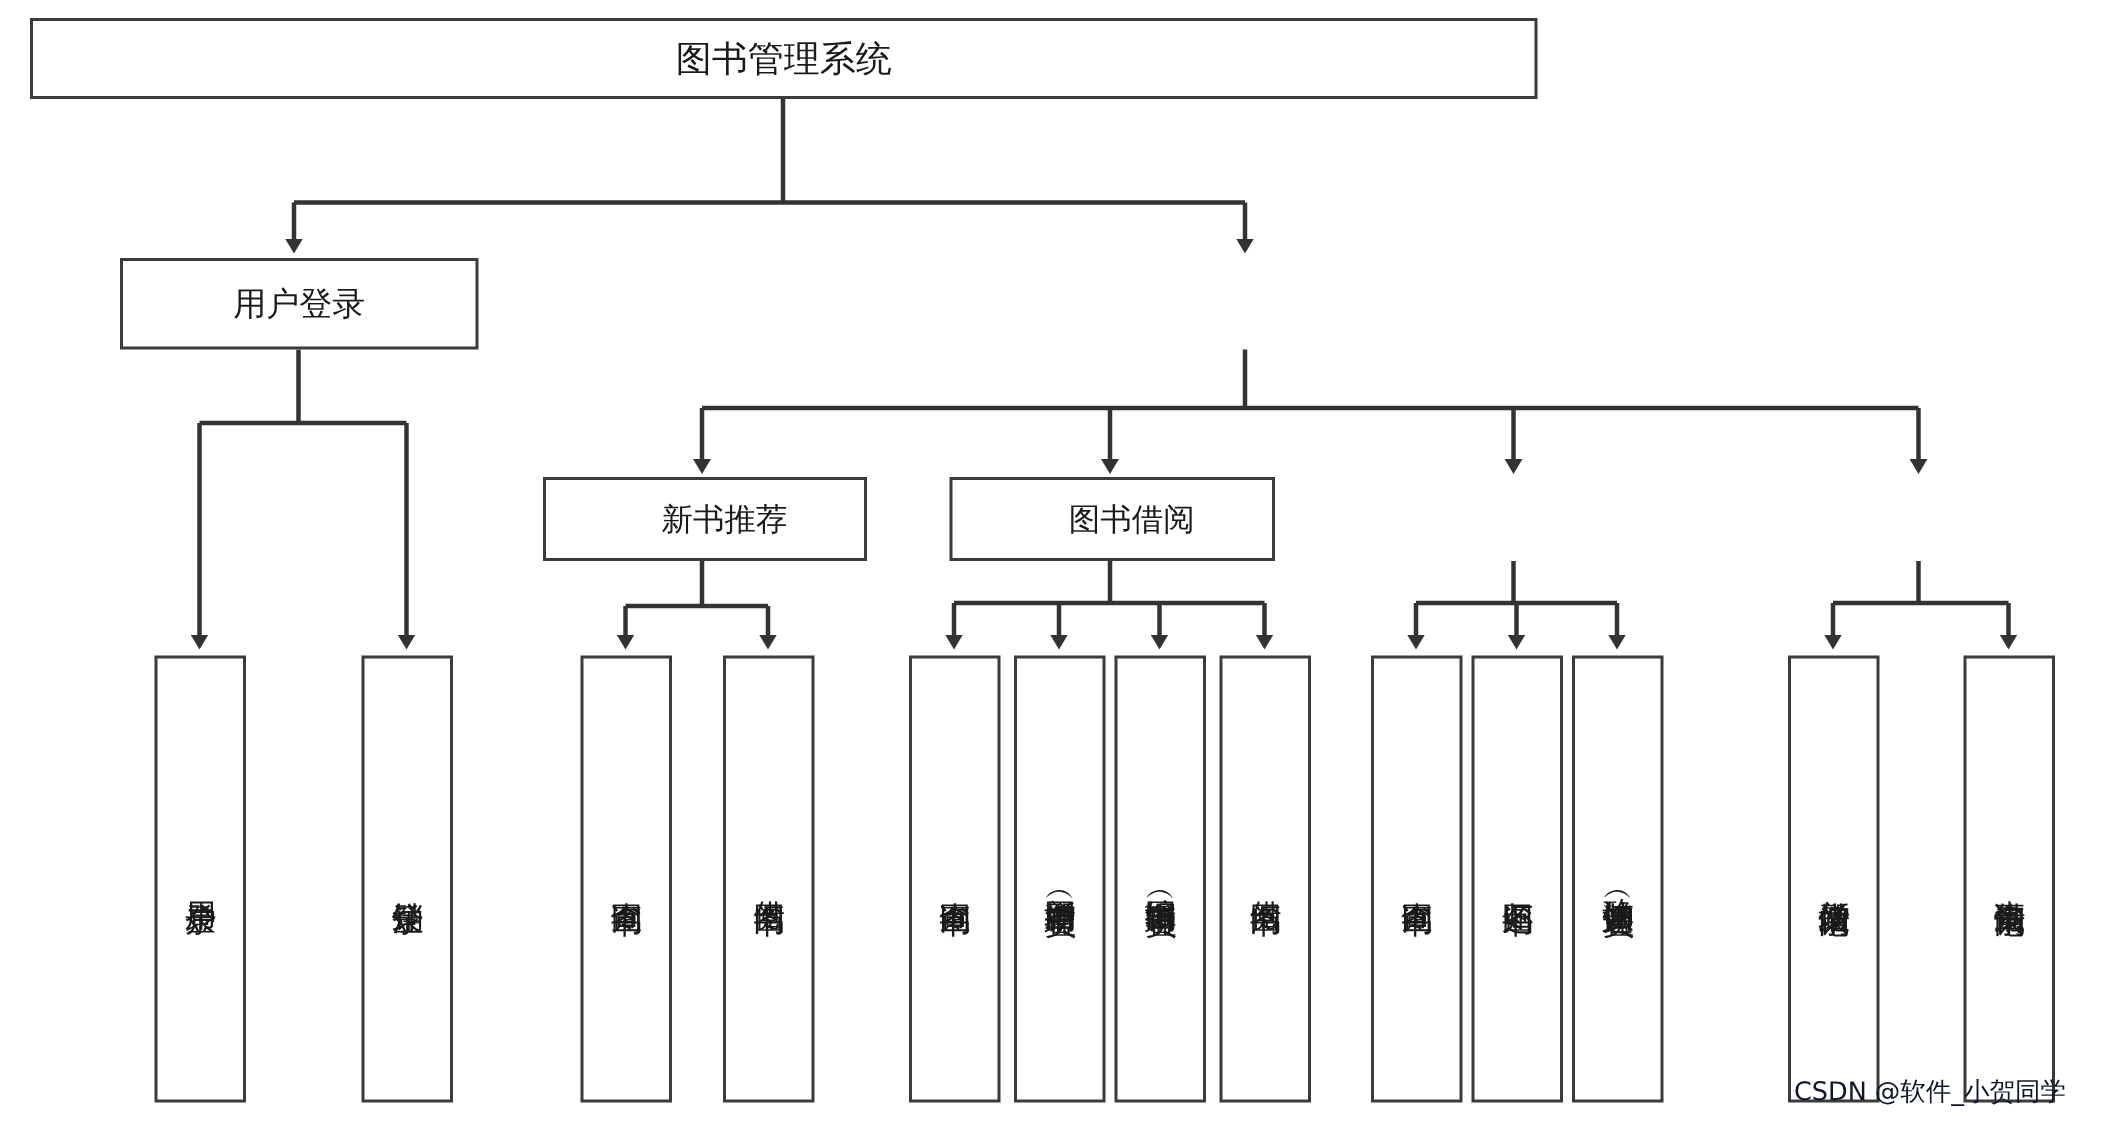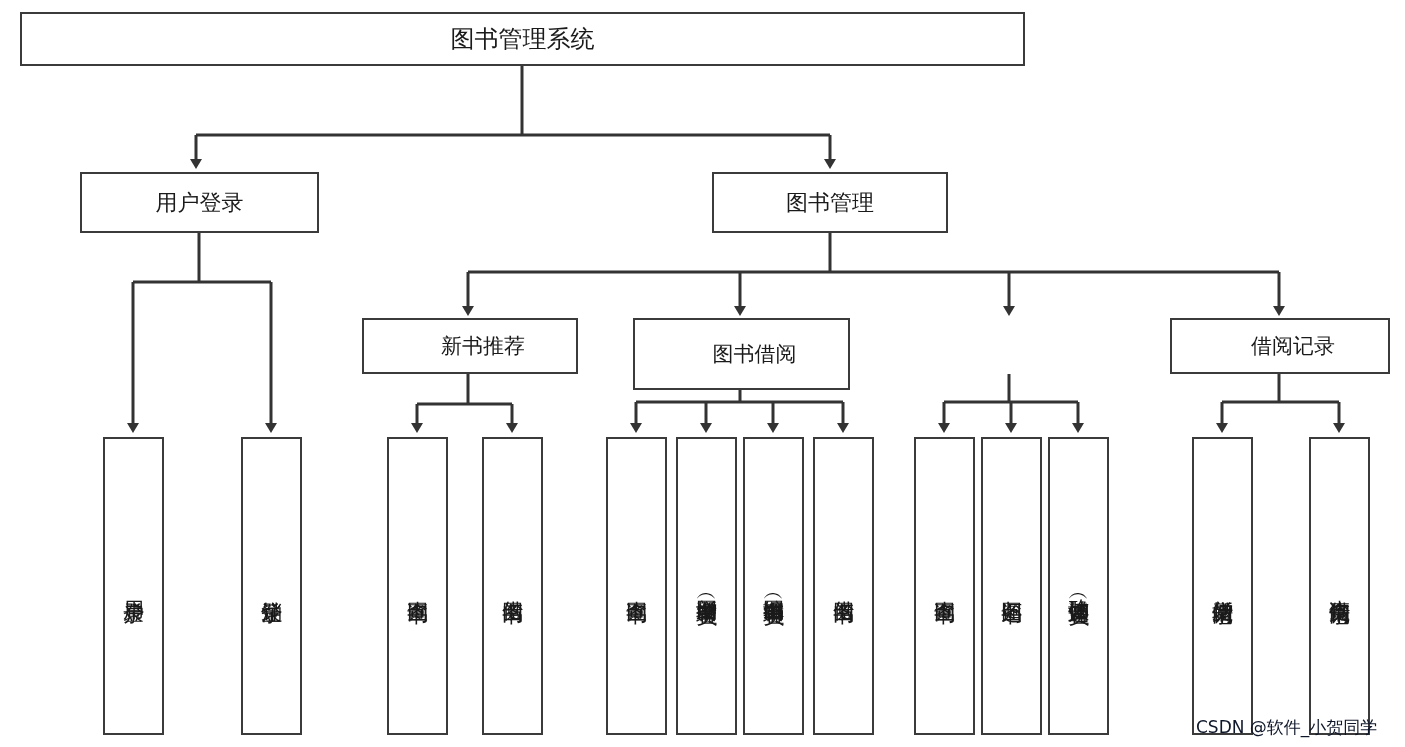--- a/index.html
+++ b/index.html
@@ -124,32 +124,26 @@
     </g>
   </svg>
 
   <div class="node node-root" style="left:20px; top:12px; width:1005px; height:54px;">
     <span>图书管理系统</span>
   </div>
 
   <div class="node node-l2" style="left:80px; top:172px; width:239px; height:61px;">
     <span>用户登录</span>
   </div>
-  <div class="node node-l2" style="left:712px; top:172px; width:236px; height:61px;">
-    <span>图书管理</span>
-  </div>
 
   <div class="node node-l3" style="left:362px; top:318px; width:216px; height:56px;">
     <span>新书推荐</span>
   </div>
-  <div class="node node-l3" style="left:633px; top:318px; width:217px; height:72px;">
+  <div class="node node-l3" style="left:633px; top:318px; width:217px; height:56px;">
     <span>图书借阅</span>
-  </div>
-  <div class="node node-l3" style="left:1170px; top:318px; width:220px; height:56px;">
-    <span>借阅记录</span>
   </div>
 
   <div class="node node-leaf" style="left:103px; top:437px; width:61px; height:298px;">
     <span class="leaf-label">用户登录</span>
   </div>
   <div class="node node-leaf" style="left:241px; top:437px; width:61px; height:298px;">
     <span class="leaf-label">注销登录</span>
   </div>
 
   <div class="node node-leaf" style="left:387px; top:437px; width:61px; height:298px;">

